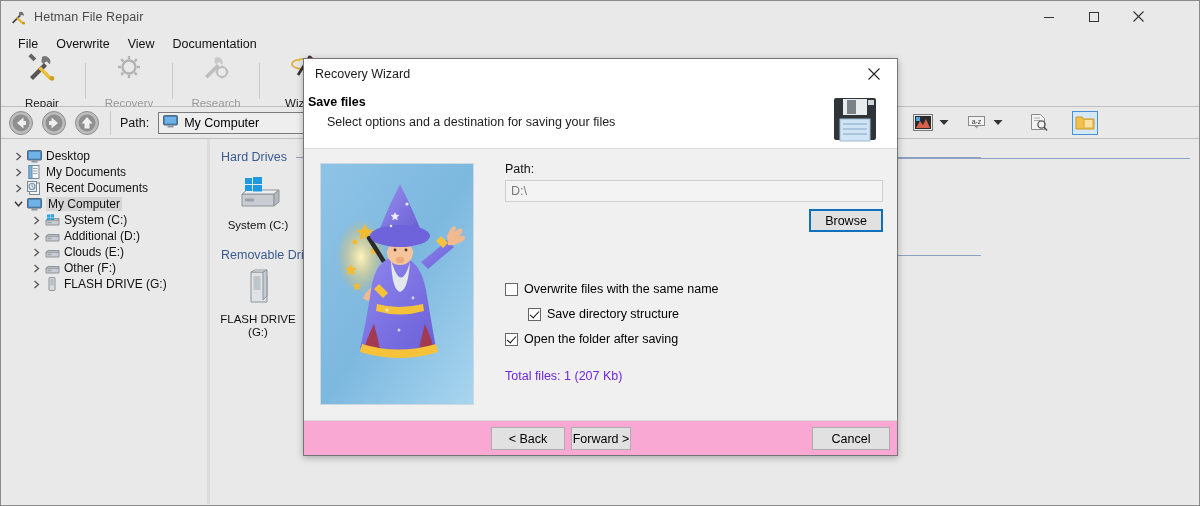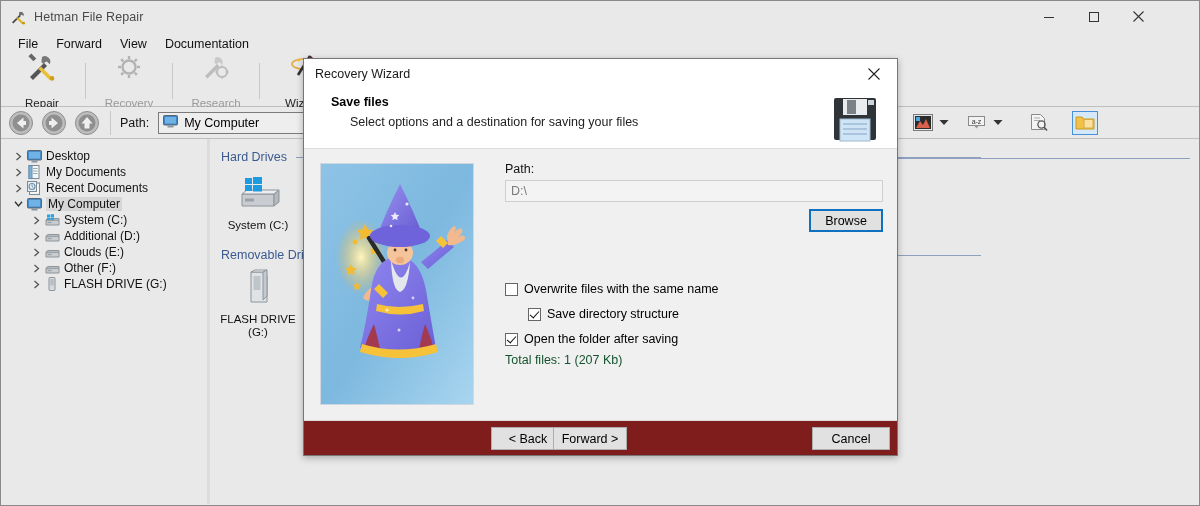--- a/index.html
+++ b/index.html
@@ -118,21 +118,21 @@
     position: absolute; left: 302px; top: 57px; width: 595px; height: 398px;
     background: #f0f0f0; border: 1px solid #767676;
     box-shadow: 0 2px 7px rgba(0,0,0,.28);
   }
   .dlg-titlebar { height: 30px; background: #ffffff; display: flex; align-items: center; }
   .dlg-title { margin-left: 11px; font-size: 12.5px; color: #1a1a1a; }
   .dlg-close { position: absolute; right: 1px; top: 1px; width: 44px; height: 28px;
                display: flex; align-items: center; justify-content: center; }
   .dlg-header {
     position: relative; height: 60px; background: #ffffff;
-    border-bottom: 1px solid #dcdcdc; padding: 6px 0 0 27px;
+    border-bottom: 1px solid #dcdcdc; padding: 6px 0 0 4px;
   }
   .dlg-h-title { font-size: 12.5px; font-weight: bold; color: #000; }
   .dlg-h-sub { font-size: 12.5px; color: #222; margin-top: 6px; margin-left: 19px; }
   .dlg-h-icon { position: absolute; right: 18px; top: 6px; }
 
   .dlg-body { position: relative; height: 271px; background: #f0f0f0; }
   .wiz-image {
     position: absolute; left: 16px; top: 14px; width: 154px; height: 242px;
     border: 1px solid #cfd8de;
     background: linear-gradient(160deg,#8fc3e4 0%,#7fbbe0 45%,#a9d4ec 100%);
@@ -153,34 +153,34 @@
   .cb-row { position: absolute; left: 201px; display: flex; align-items: center; font-size: 12.5px; margin-top: 37px; }
   .cb-box {
     width: 13px; height: 13px; border: 1px solid #666; background: #fff;
     margin-right: 6px; position: relative; flex: none;
   }
   .cb-box.checked::after {
     content: ""; position: absolute; left: 3px; top: 0px;
     width: 4px; height: 8px; border: solid #111; border-width: 0 1.6px 1.6px 0;
     transform: rotate(42deg);
   }
-  .total-files { position: absolute; left: 201px; top: 204px; font-size: 12.5px; color: #14532d; }
+  .total-files { position: absolute; left: 201px; top: 220px; font-size: 12.5px; color: #6d28d9; }
 
   .dlg-footer {
     position: absolute; left: 0; bottom: 0; width: 593px; height: 35px;
-    background: #7f1d1d; border-top: 1px solid #dcdcdc;
+    background: #f9a8d4; border-top: 1px solid #dcdcdc;
   }
   .dlg-btn {
     position: absolute; top: 6px; height: 23px; background: #e1e1e1;
     border: 1px solid #adadad; font-size: 12.5px;
     display: flex; align-items: center; justify-content: center;
     font-family: "Liberation Sans", sans-serif; color: #000;
   }
   .btn-back { left: 187px; width: 74px; }
-  .btn-forward { left: 249px; width: 74px; }
+  .btn-forward { left: 267px; width: 60px; }
   .btn-cancel { left: 508px; width: 78px; }
 
   .hr-blue { position: absolute; height: 1px; background: #8f9fc0; }
 </style>
 </head>
 <body>
 
 <div id="app">
 
   <div class="titlebar">
@@ -208,21 +208,21 @@
         <svg width="13" height="13" viewBox="0 0 13 13">
             <line x1="1.5" y1="1.5" x2="11.5" y2="11.5" stroke="#333" stroke-width="1.1"></line>
             <line x1="11.5" y1="1.5" x2="1.5" y2="11.5" stroke="#333" stroke-width="1.1"></line>
           </svg>
       </div>
     </div>
   </div>
 
   <div class="menubar">
     <div class="menu-item">File</div>
-    <div class="menu-item">Forward</div>
+    <div class="menu-item">Overwrite</div>
     <div class="menu-item">View</div>
     <div class="menu-item">Documentation</div>
   </div>
 
   <div class="toolbar">
     <div class="tb-btn">
       <span>
         <svg width="30" height="28" viewBox="0 0 30 28">
           <path d="M3 24 L17 10 L20 13 L6 27 Z" fill="#555"></path>
           <path d="M15 4 a5.4 5.4 0 0 1 7.6 7.2 l-2.6-2.6 -2.3 .7 -.7 2.3 -2.6-2.6 z" fill="#777"></path>

